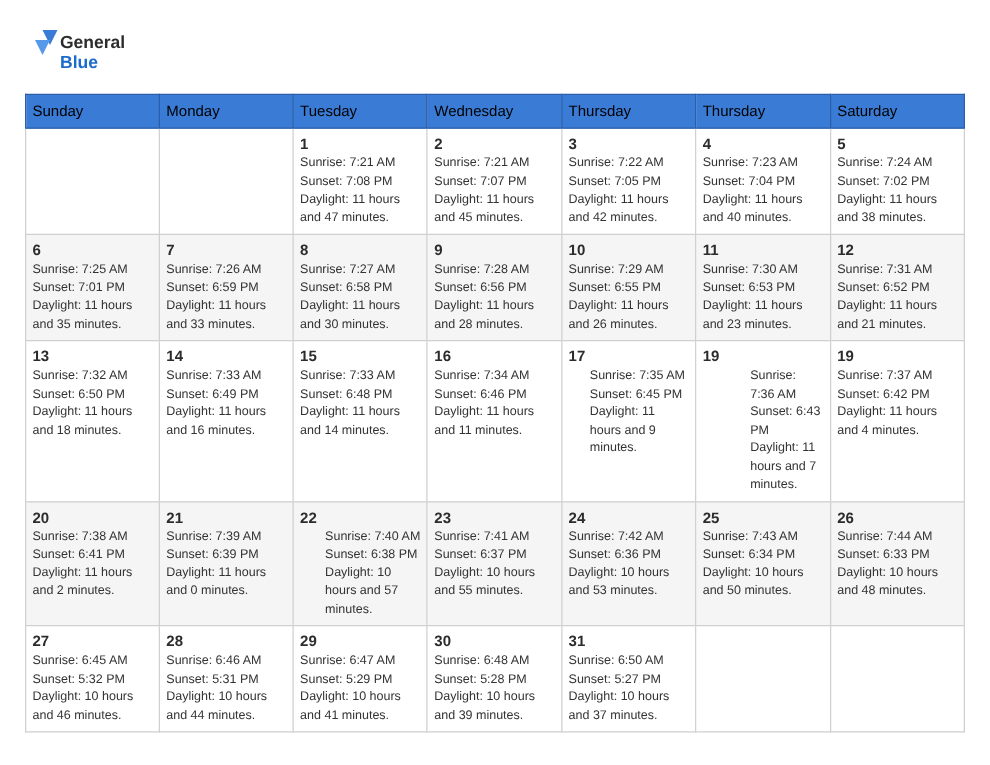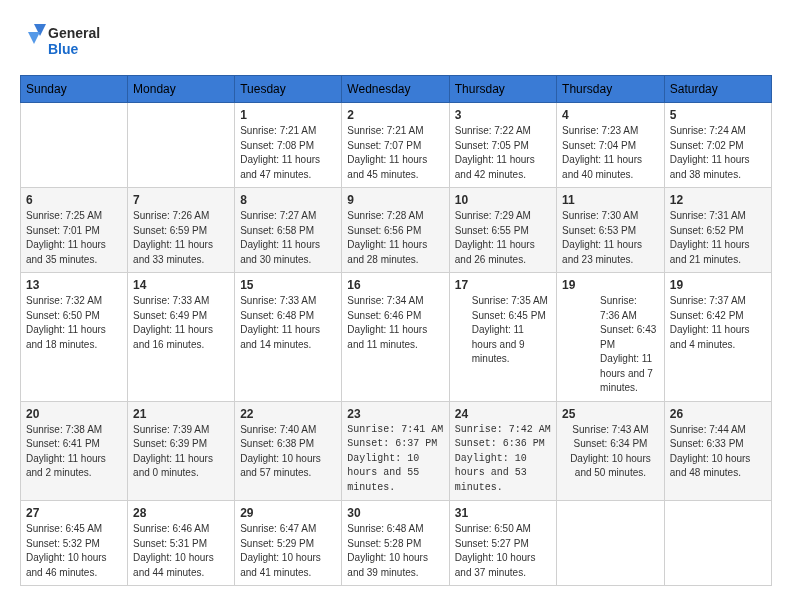--- a/index.html
+++ b/index.html
@@ -239,39 +239,39 @@
 Daylight: 11 hours and 2 minutes.</div>
         </td>
         <td>
           <span class="day-number">21</span>
           <div class="day-info" style="white-space: pre-line;">Sunrise: 7:39 AM
 Sunset: 6:39 PM
 Daylight: 11 hours and 0 minutes.</div>
         </td>
         <td>
           <span class="day-number">22</span>
-          <div class="day-info" style="white-space: pre-line;">Sunrise: 7:40 AM
+          <div class="day-info" style="white-space: pre-line; margin-left: 20px;">Sunrise: 7:40 AM
 Sunset: 6:38 PM
 Daylight: 10 hours and 57 minutes.</div>
         </td>
         <td>
           <span class="day-number">23</span>
-          <div class="day-info" style="white-space: pre-line; font-family: Liberation Mono, monospace;">Sunrise: 7:41 AM
+          <div class="day-info" style="white-space: pre-line;">Sunrise: 7:41 AM
 Sunset: 6:37 PM
 Daylight: 10 hours and 55 minutes.</div>
         </td>
         <td>
           <span class="day-number">24</span>
-          <div class="day-info" style="white-space: pre-line; font-family: Liberation Mono, monospace;">Sunrise: 7:42 AM
+          <div class="day-info" style="white-space: pre-line;">Sunrise: 7:42 AM
 Sunset: 6:36 PM
 Daylight: 10 hours and 53 minutes.</div>
         </td>
         <td>
           <span class="day-number">25</span>
-          <div class="day-info" style="white-space: pre-line; text-align: center;">Sunrise: 7:43 AM
+          <div class="day-info" style="white-space: pre-line;">Sunrise: 7:43 AM
 Sunset: 6:34 PM
 Daylight: 10 hours and 50 minutes.</div>
         </td>
         <td>
           <span class="day-number">26</span>
           <div class="day-info" style="white-space: pre-line;">Sunrise: 7:44 AM
 Sunset: 6:33 PM
 Daylight: 10 hours and 48 minutes.</div>
         </td>
       </tr>

